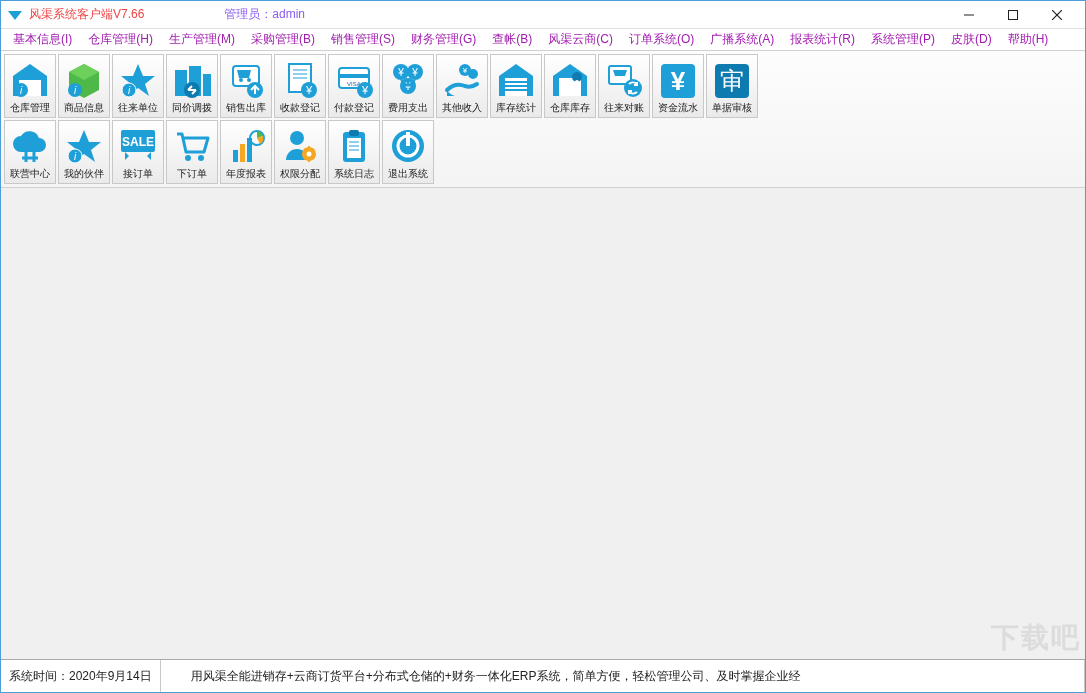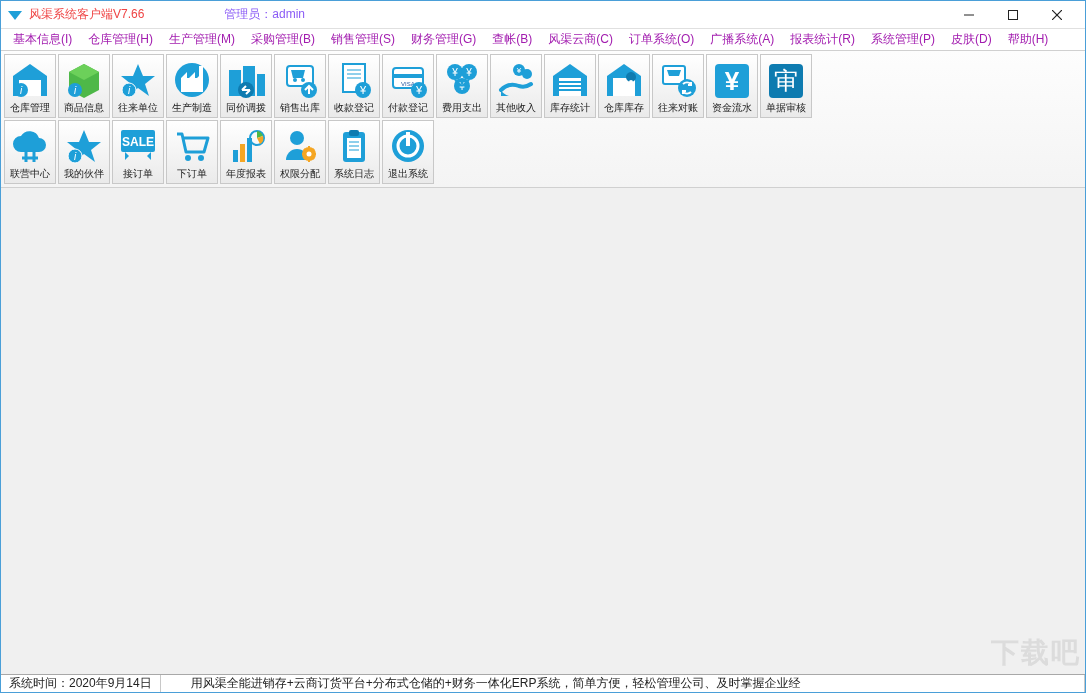--- a/index.html
+++ b/index.html
@@ -79,21 +79,21 @@
 }
 .watermark {
   position: absolute;
   right: 4px; bottom: 2px;
   font-size: 28px;
   font-weight: bold;
   color: rgba(160,160,160,0.25);
   letter-spacing: 2px;
 }
 .statusbar {
-  height: 18px;
+  height: 33px;
   background: #fff;
   border-top: 1px solid #a8a8a8;
   display: flex;
   align-items: stretch;
 }
 .status-cell {
   border-right: 1px solid #c8c8c8;
   padding: 3px 8px;
   display: flex; align-items: center;
   color: #222;
@@ -180,31 +180,20 @@
             <path d="M21 4 L26 16 L38 16 L28 24 L32 36 L21 28 L10 36 L14 24 L4 16 L16 16 Z" fill="#1e9fd8"></path>
             <circle cx="12" cy="30" r="7" fill="#1e9fd8" stroke="#fff" stroke-width="1"></circle>
             <text x="12" y="34" font-size="10" fill="#fff" text-anchor="middle" font-style="italic">i</text>
           </svg>
         </div>
         <div class="tool-label">往来单位</div>
       </div>
       <div class="tool-btn">
         <div class="tool-icon">
           <svg width="42" height="40" viewBox="0 0 42 40">
-            <circle cx="21" cy="20" r="17" fill="#1e9fd8"></circle>
-            <rect x="10" y="18" width="22" height="14" fill="#fff"></rect>
-            <path d="M10 18 L16 12 L16 18 M18 18 L24 12 L24 18 M26 18 L32 12 L32 18" fill="#fff"></path>
-            <rect x="28" y="6" width="4" height="12" fill="#fff"></rect>
-          </svg>
-        </div>
-        <div class="tool-label">生产制造</div>
-      </div>
-      <div class="tool-btn">
-        <div class="tool-icon">
-          <svg width="42" height="40" viewBox="0 0 42 40">
             <rect x="4" y="10" width="12" height="26" fill="#1e9fd8"></rect>
             <rect x="18" y="6" width="12" height="30" fill="#1e9fd8"></rect>
             <rect x="32" y="14" width="8" height="22" fill="#1e9fd8"></rect>
             <circle cx="21" cy="30" r="8" fill="#0e7bb0"></circle>
             <path d="M17 30 L25 30 M21 26 L17 30 M21 34 L25 30" stroke="#fff" stroke-width="2" fill="none"></path>
           </svg>
         </div>
         <div class="tool-label">同价调拨</div>
       </div>
       <div class="tool-btn">

